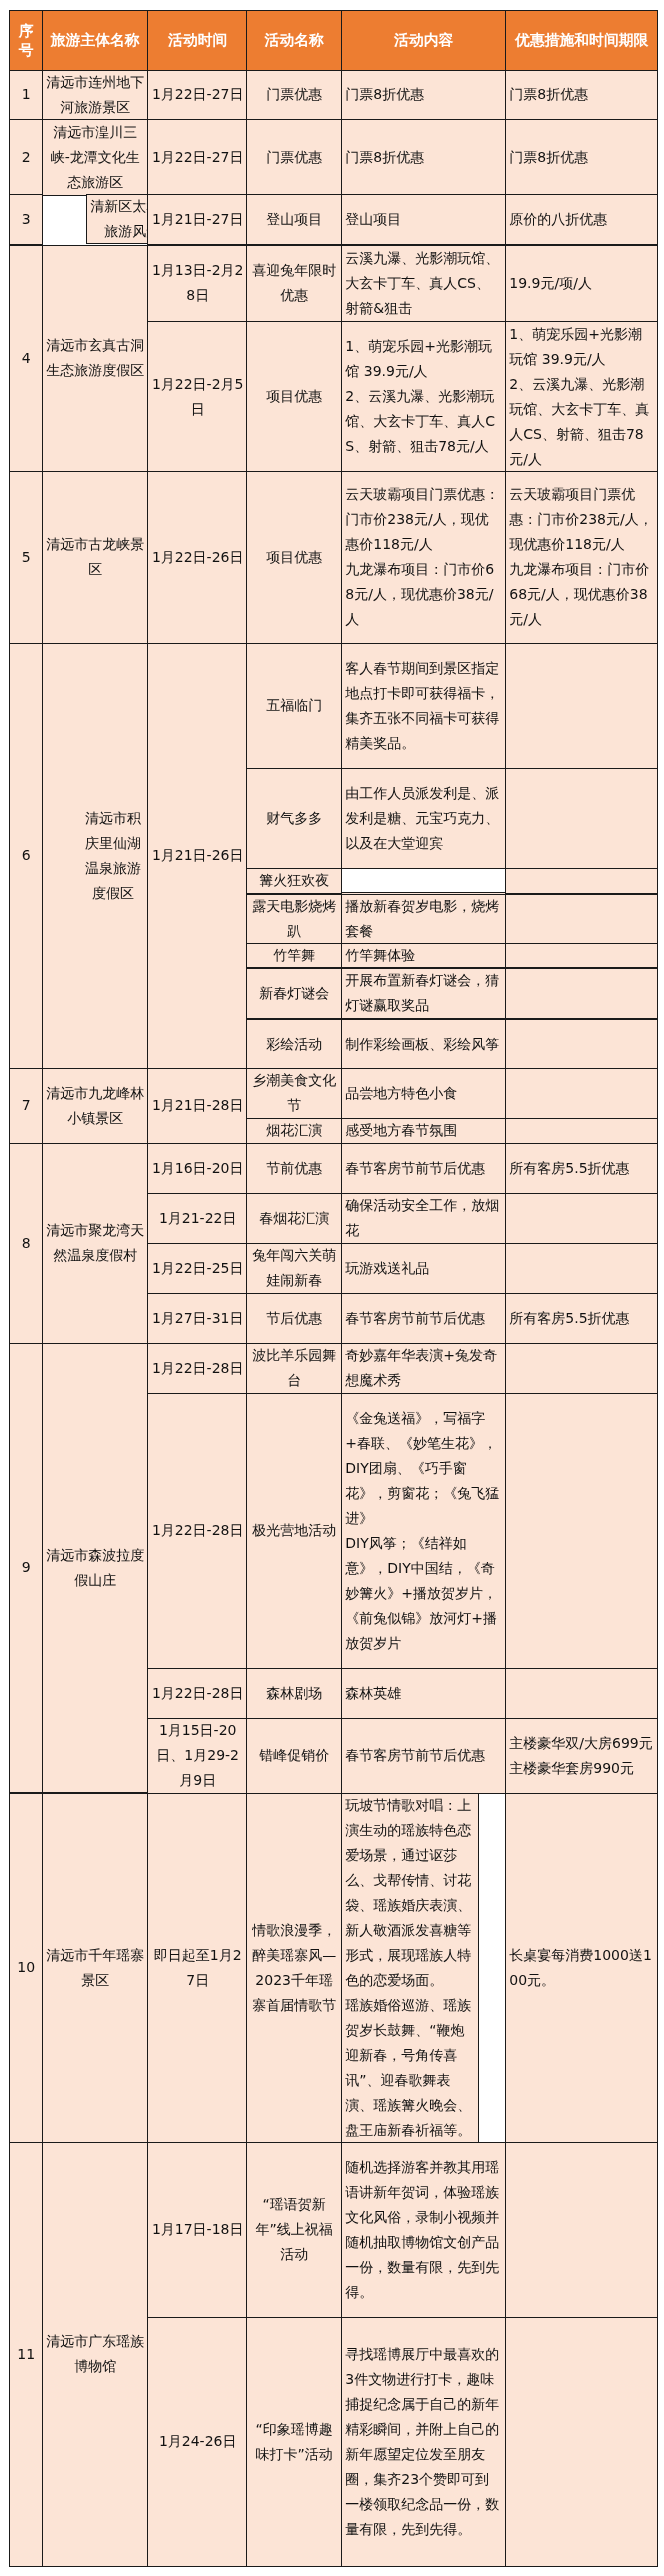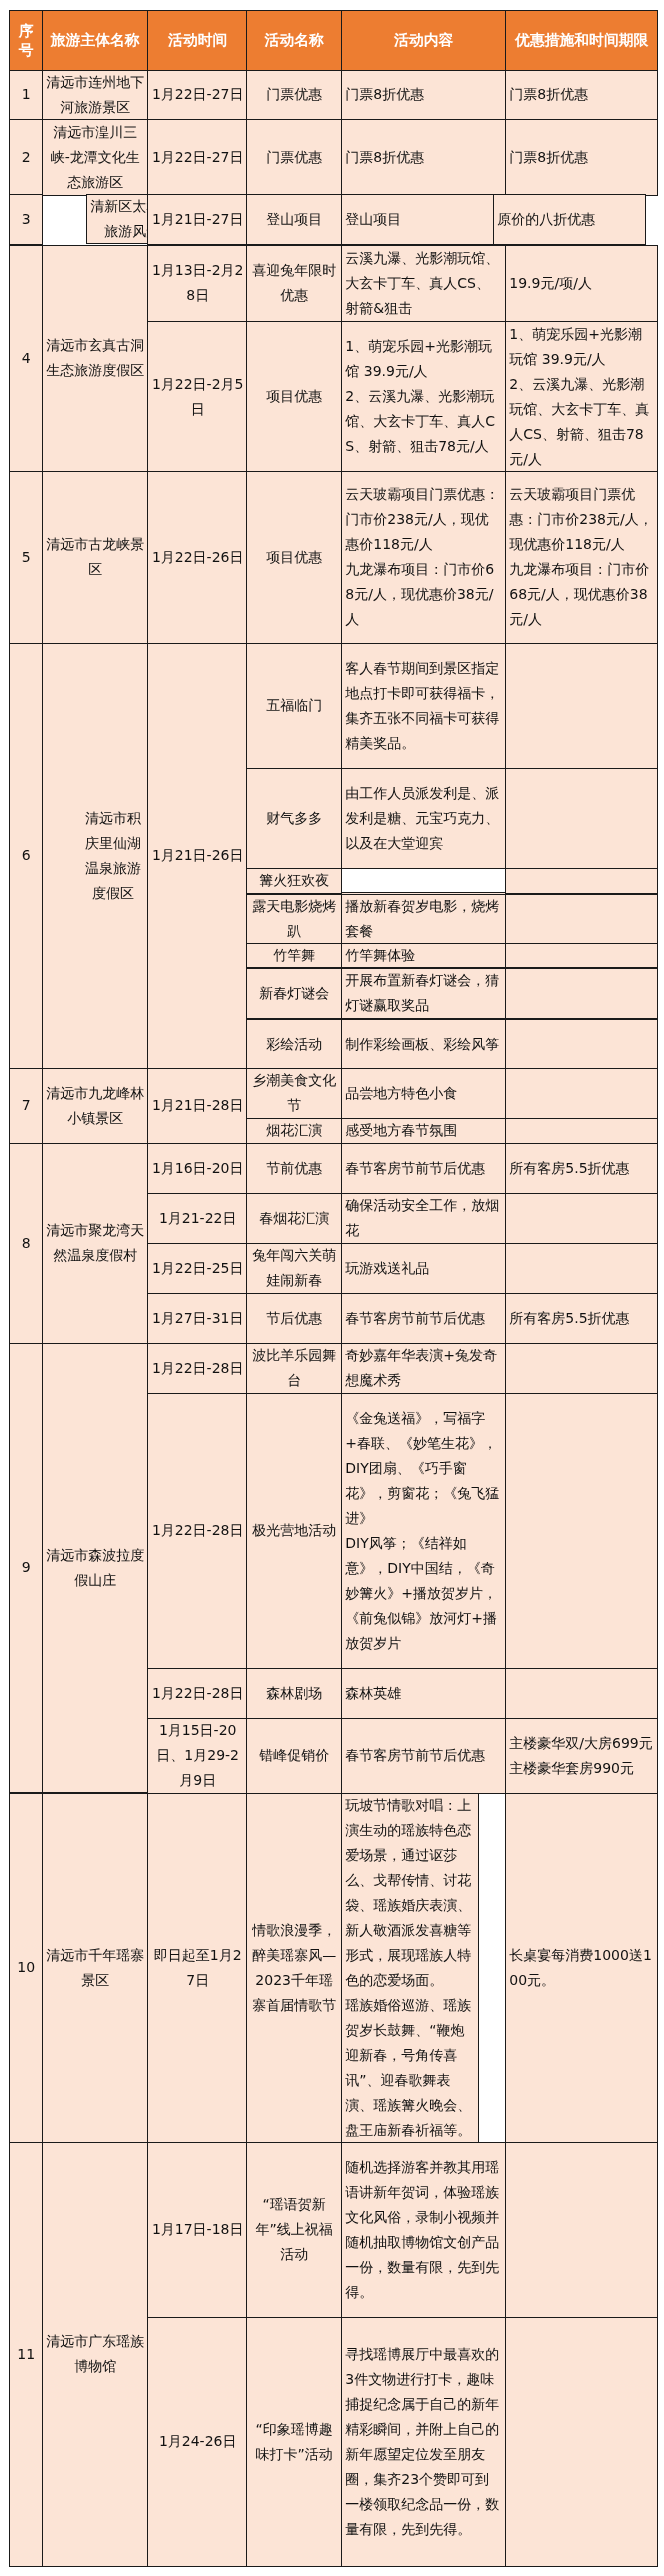--- a/index.html
+++ b/index.html
@@ -80,21 +80,21 @@
     </div>
     <div class="cell center" style="left: 138px; width: 101px; top: 184px; height: 51px;">
       <span class="txt">1月21日-27日</span>
     </div>
     <div class="cell center" style="left: 237px; width: 96px; top: 184px; height: 51px;">
       <span class="txt">登山项目</span>
     </div>
     <div class="cell left" style="left: 332px; width: 165px; top: 184px; height: 51px;">
       <span class="txt">登山项目</span>
     </div>
-    <div class="cell left" style="left: 484px; width: 153px; top: 184px; height: 51px;">
+    <div class="cell left" style="left: 496px; width: 153px; top: 184px; height: 51px;">
       <span class="txt">原价的八折优惠</span>
     </div>
     <div class="cell center" style="left: 0px; width: 34px; top: 235px; height: 227px;">
       <span class="txt">4</span>
     </div>
     <div class="cell center" style="left: 33px; width: 106px; top: 235px; height: 227px;">
       <span class="txt">清远市玄真古洞生态旅游度假区</span>
     </div>
     <div class="cell center" style="left: 138px; width: 101px; top: 235px; height: 77px;">
       <span class="txt">1月13日-2月28日</span>

